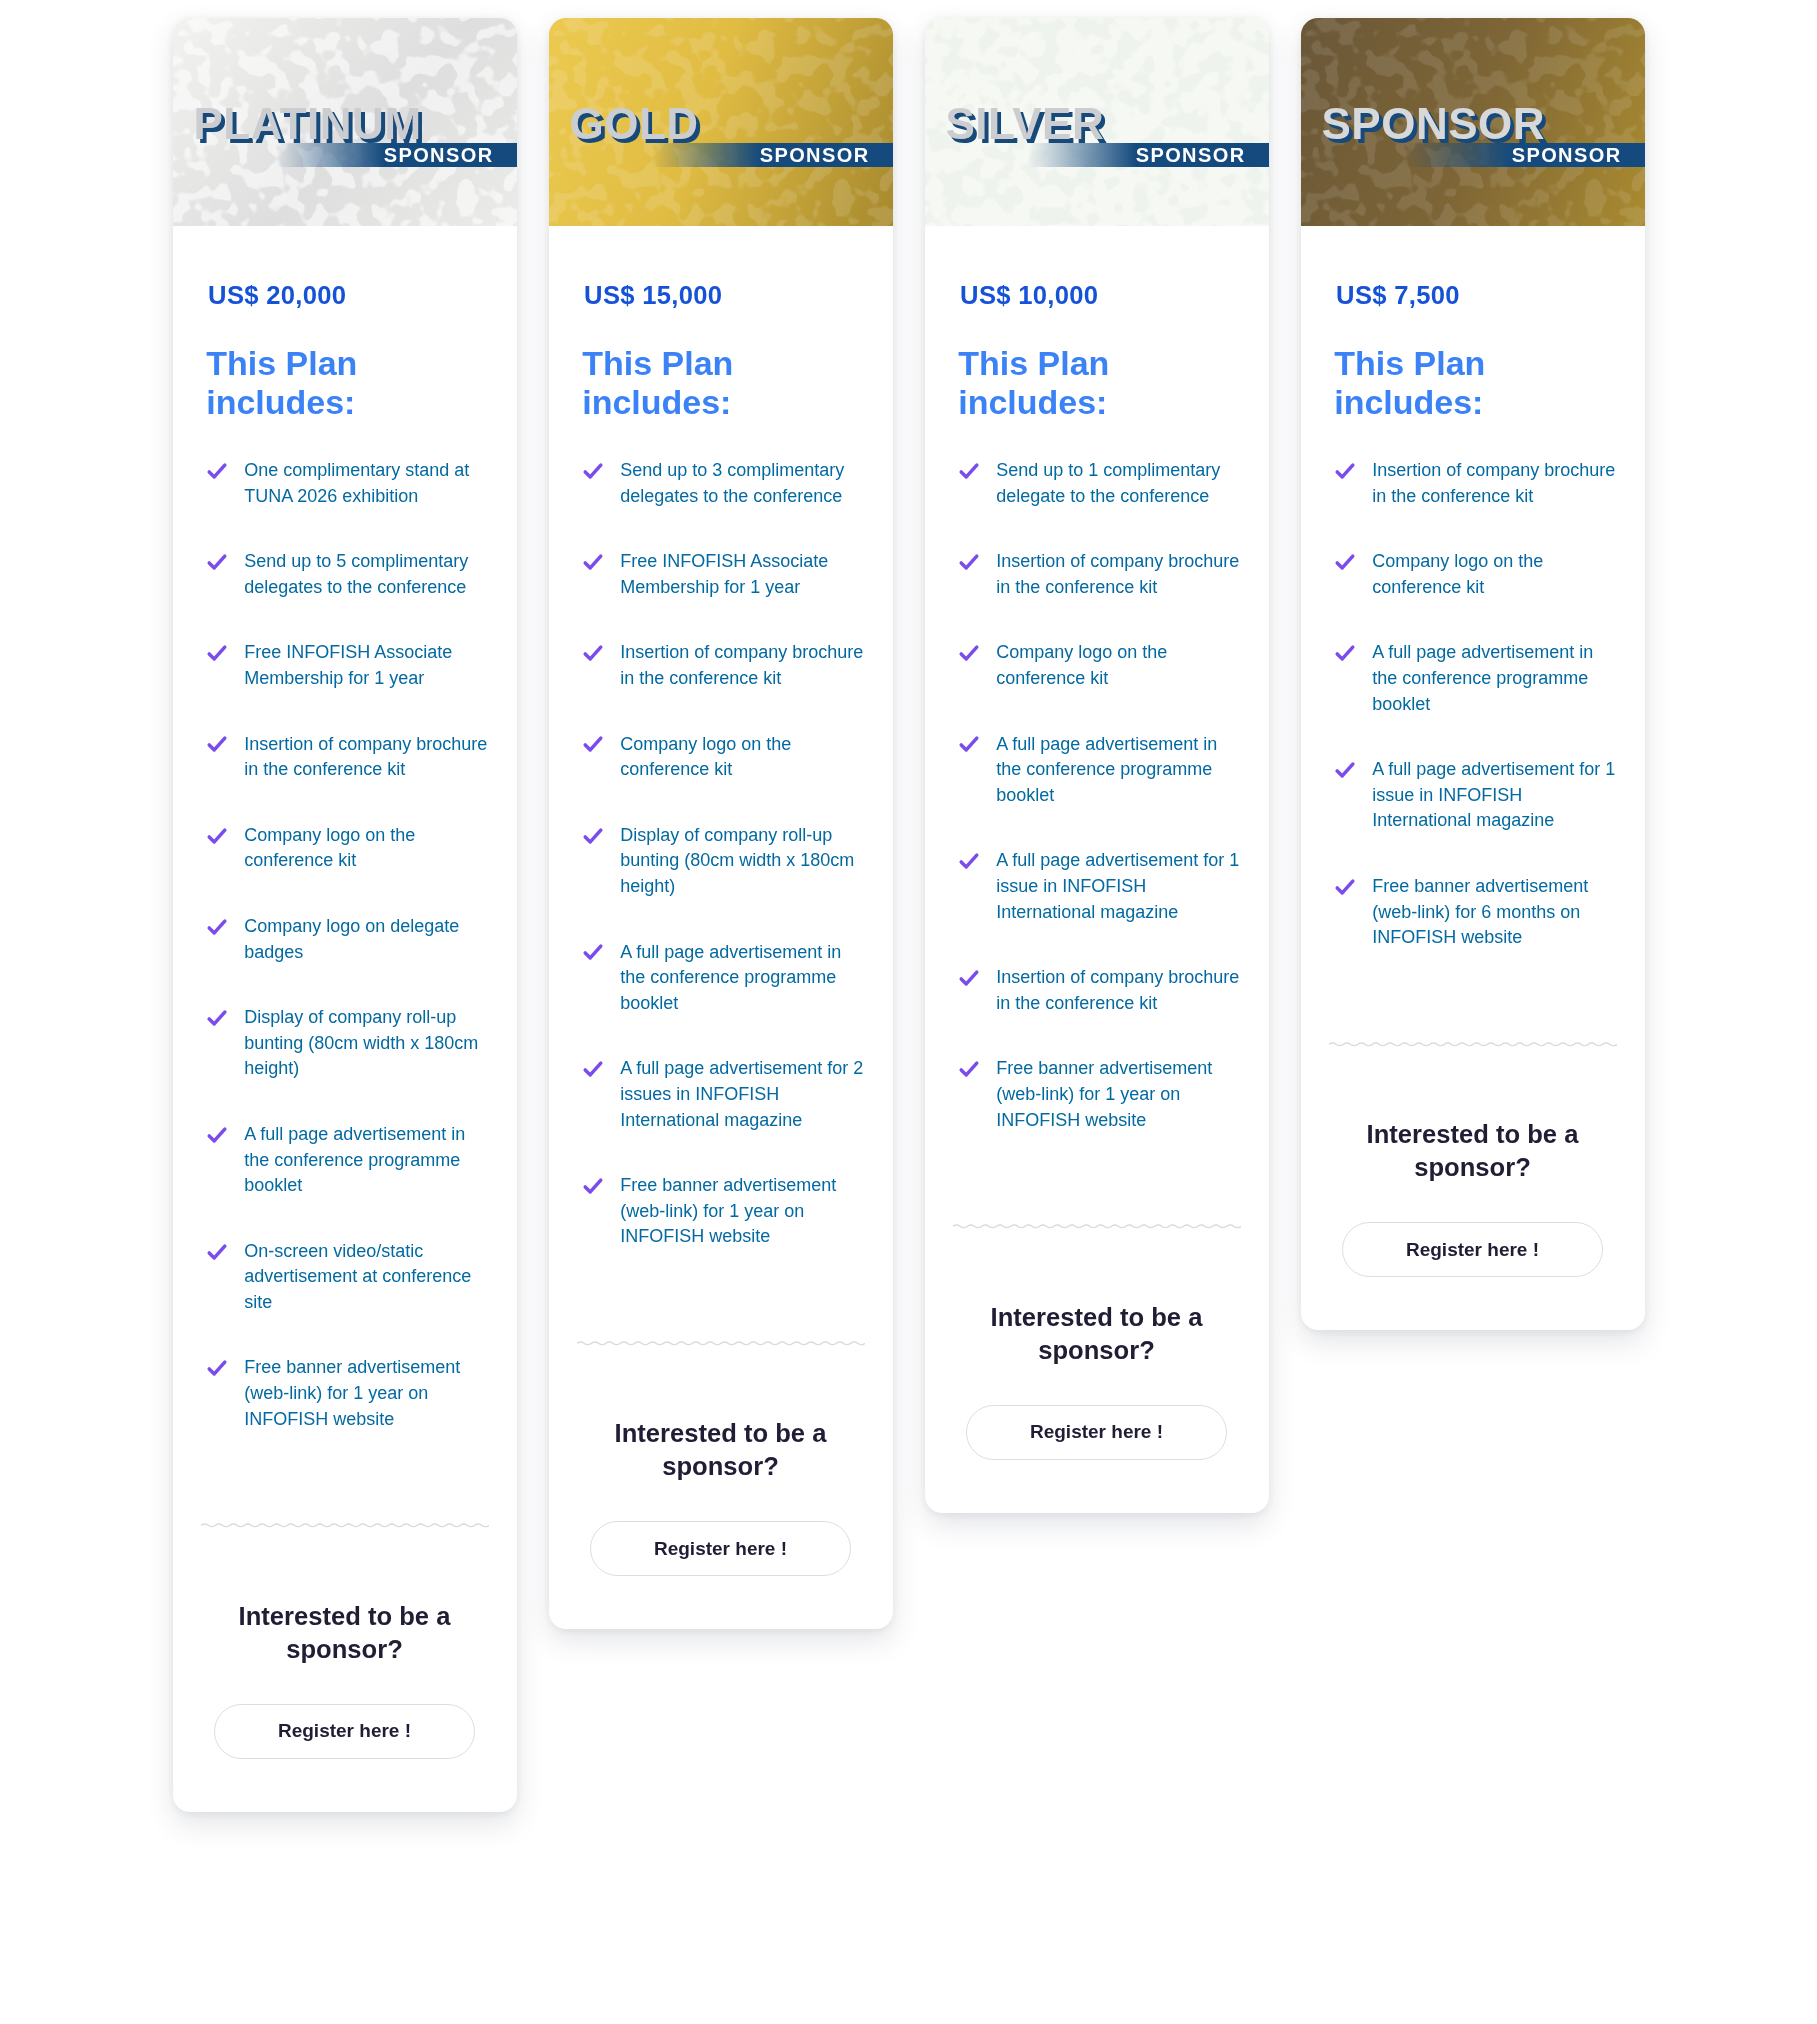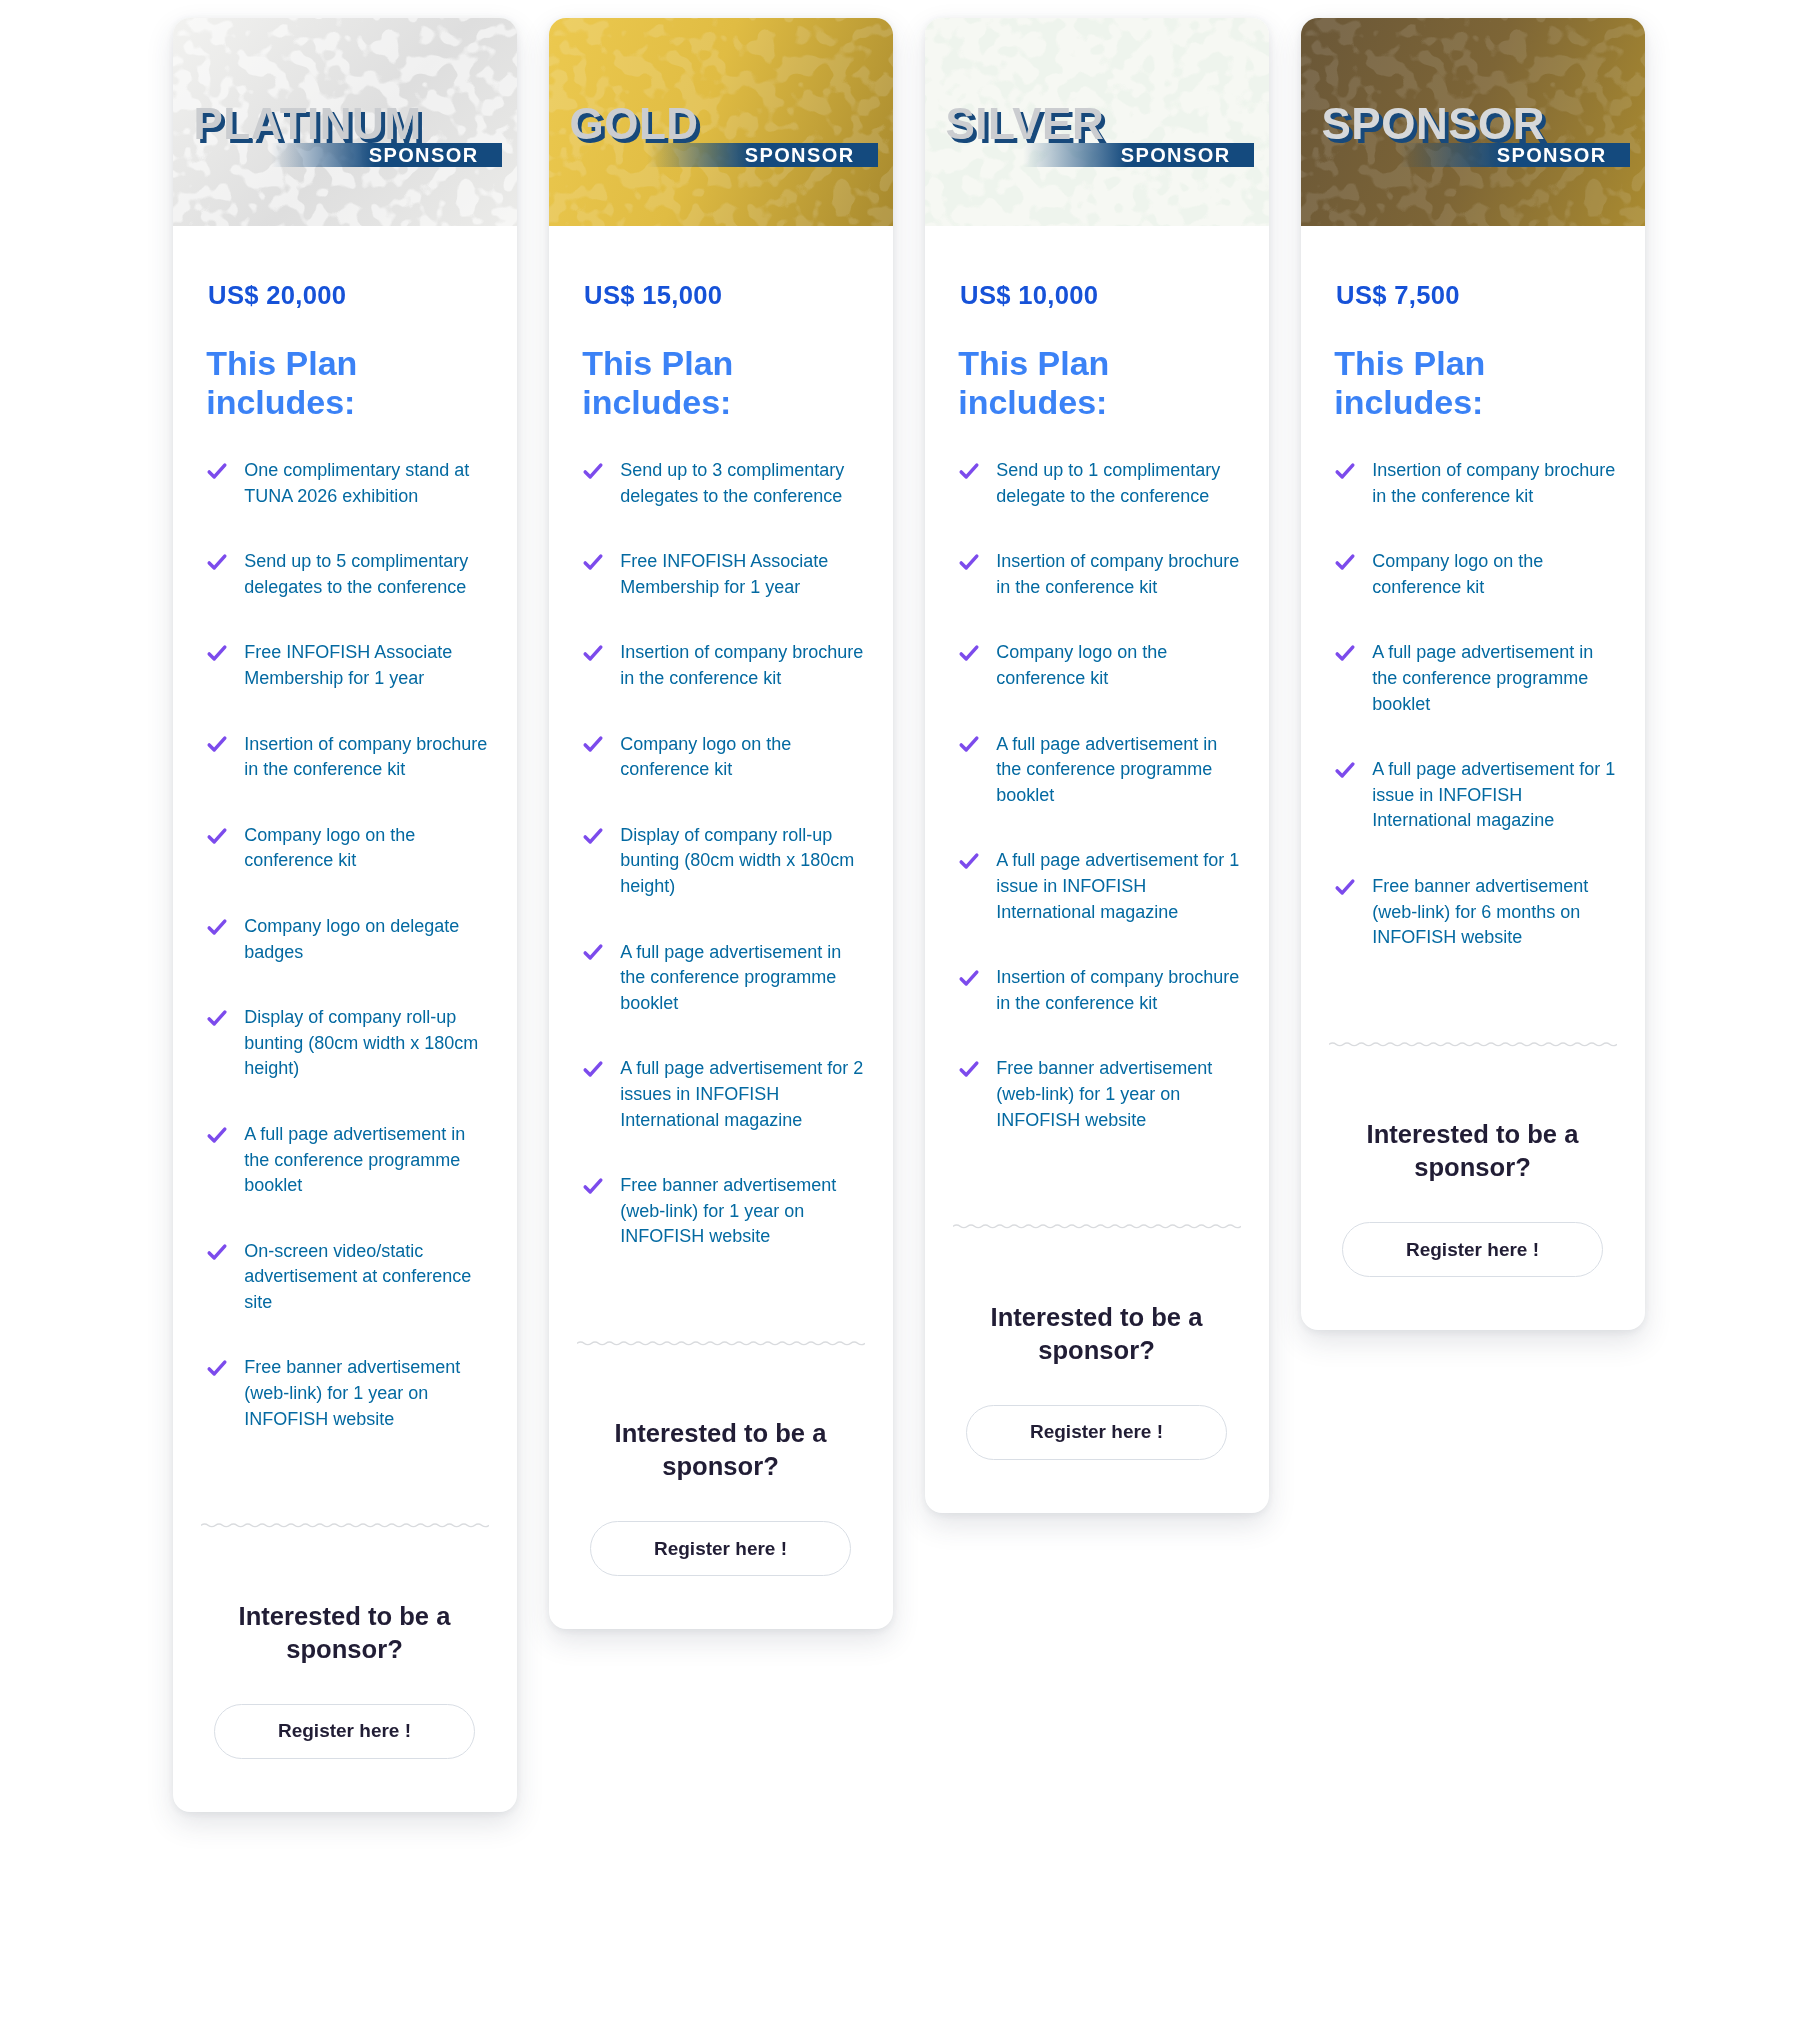--- a/index.html
+++ b/index.html
@@ -37,21 +37,21 @@
 
   .texture { position: absolute; inset: 0; width: 100%; height: 100%; }
   .platinum .texture { opacity: .55; }
   .gold     .texture { opacity: .13; }
   .silver   .texture { opacity: .95; }
   .bronze   .texture { opacity: .10; }
   .tex-sage { display: none; }
   .silver .tex-sage { display: inline; }
   .silver .tex-white { display: none; }
 
-  .header-inner { position: absolute; left: 0; right: 15px; bottom: 59px; }
+  .header-inner { position: absolute; left: 0; right: 0; bottom: 59px; }
   .tier-title {
     position: relative; z-index: 2;
     padding-left: 21px;
     font-size: 44px; font-weight: bold; line-height: 1;
     letter-spacing: 0.5px;
     color: #cbcdd0;
     text-shadow: 3.8px 3.8px 0 #17497b;
     margin-bottom: -2.8px;
   }
   .bronze .tier-title { color: #d6d8da; }

